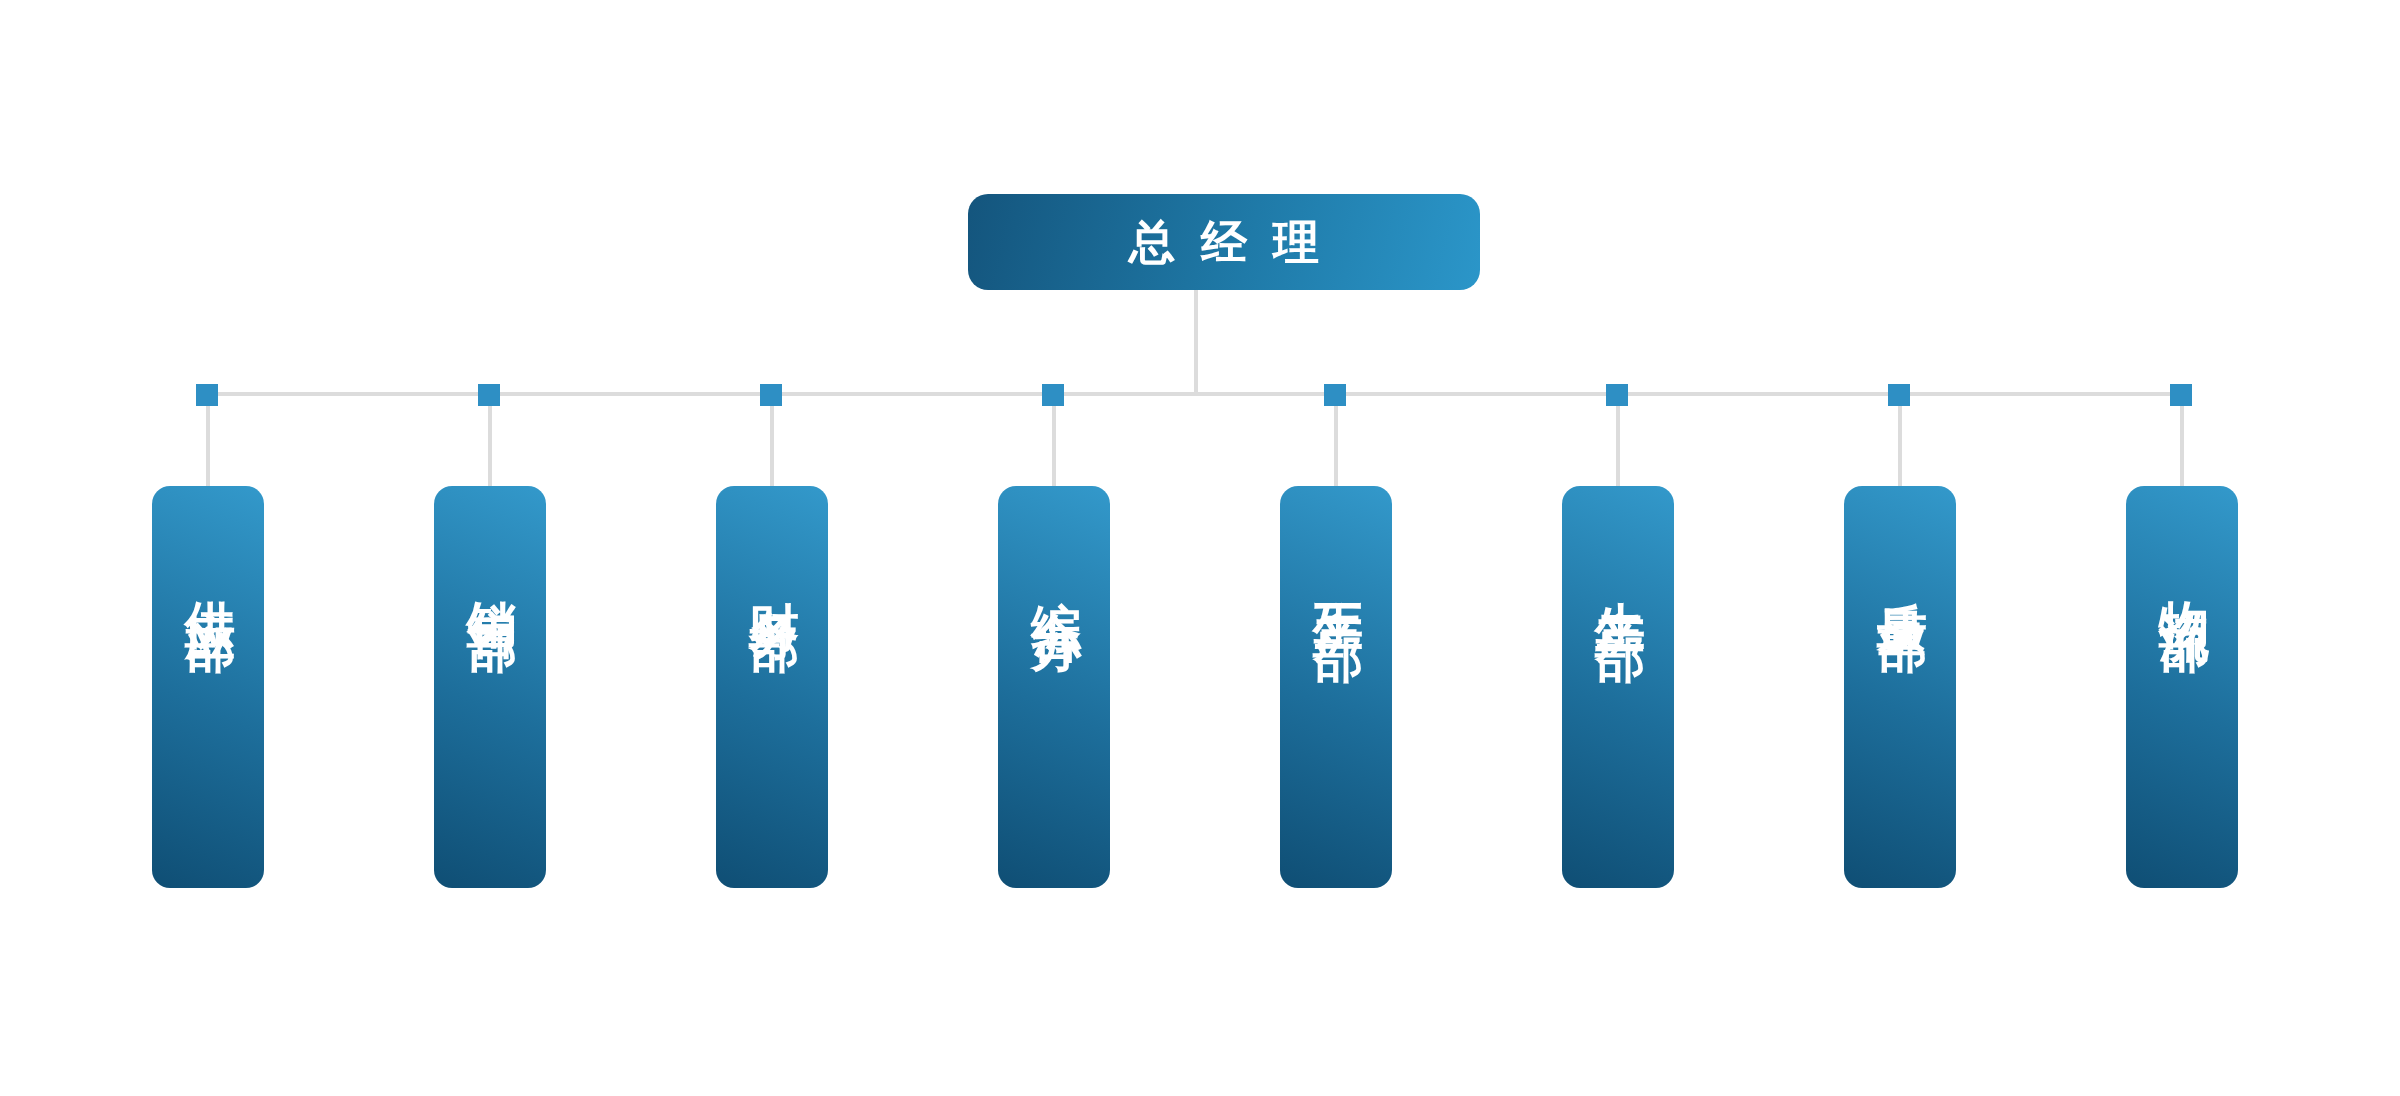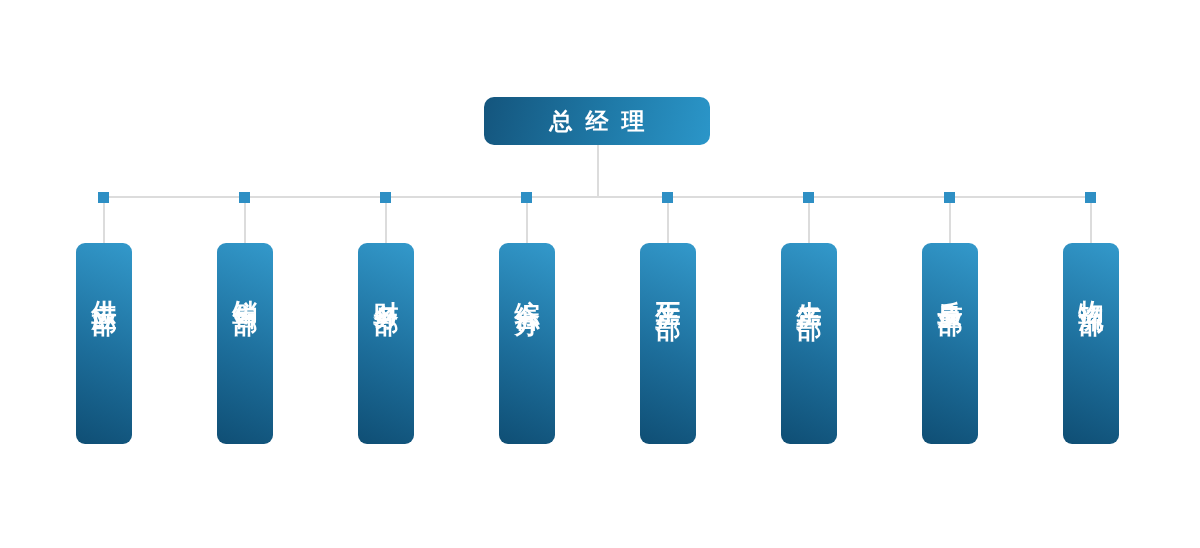--- a/index.html
+++ b/index.html
@@ -10,21 +10,21 @@
     height: 548px;
     background: #ffffff;
     overflow: hidden;
     font-family: "Liberation Sans", "DejaVu Sans", sans-serif;
   }
 
   
   .root-box {
     position: absolute;
     left: 484px; top: 97px;
-    width: 226px; height: 48px;
+    width: 256px; height: 48px;
     border-radius: 10px;
     background: linear-gradient(103deg, #14557d 0%, #1f7aa8 55%, #2b96c9 100%);
     display: flex; align-items: center; justify-content: center;
     box-sizing: border-box;
   }
   .root-label {
     color: #ffffff;
     font-size: 23px;
     font-weight: bold;
     letter-spacing: 13px;

